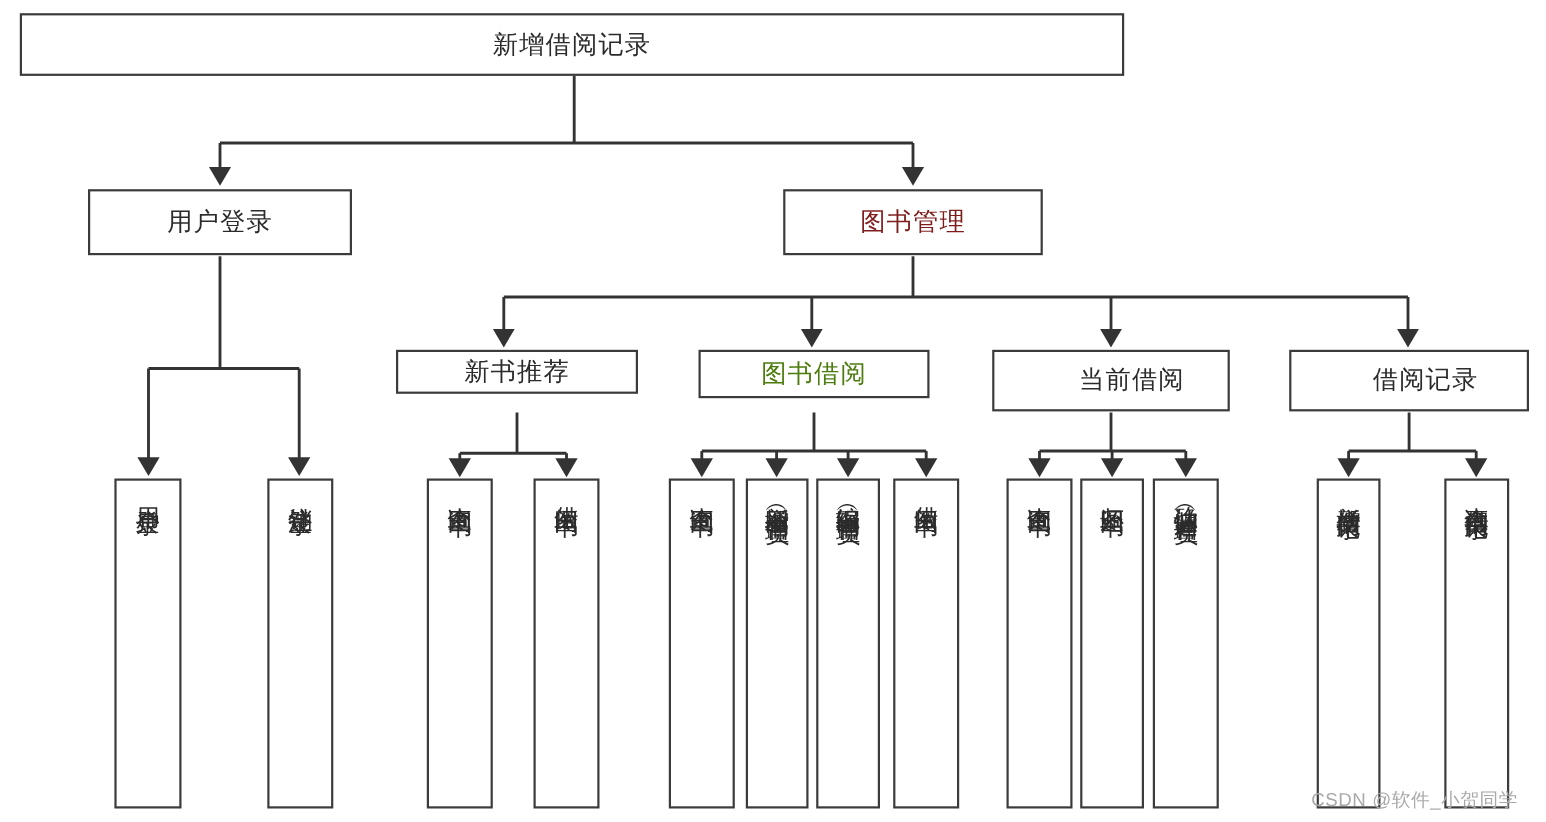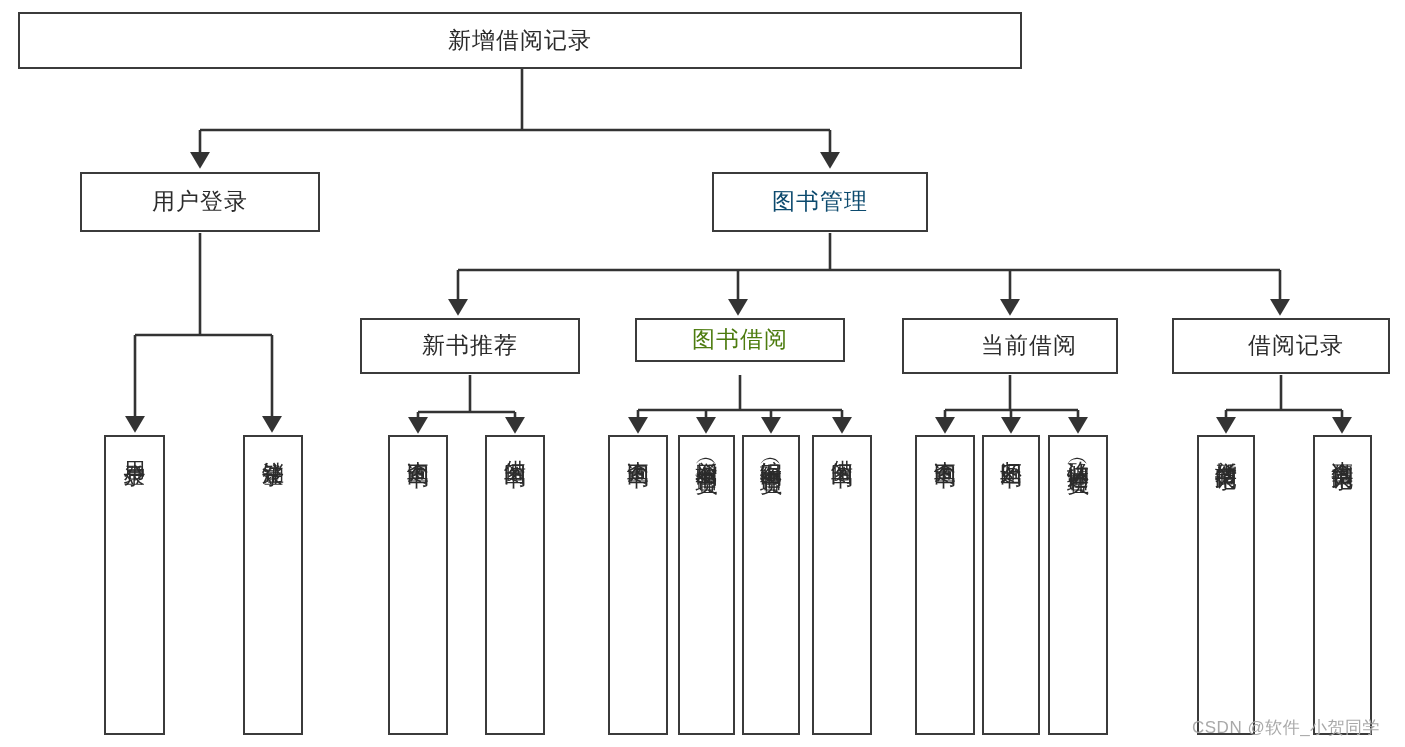--- a/index.html
+++ b/index.html
@@ -119,25 +119,25 @@
     </g>
   </svg>
 
   <div class="node horiz" id="n-root" style="left: 18px; top: 12px; width: 1004px; height: 57px; border-color: rgb(59, 59, 59); background: rgb(255, 255, 255); color: rgb(43, 43, 43);">
     <span>新增借阅记录</span>
   </div>
 
   <div class="node horiz" id="n-l2-0" style="left: 80px; top: 172px; width: 240px; height: 60px; border-color: rgb(59, 59, 59); background: rgb(255, 255, 255); color: rgb(43, 43, 43);">
     <span>用户登录</span>
   </div>
-  <div class="node horiz" id="n-l2-1" style="left: 712px; top: 172px; width: 216px; height: 60px; border-color: rgb(59, 59, 59); background: rgb(255, 255, 255); color: #0c4a6e;">
+  <div class="node horiz" id="n-l2-1" style="left: 712px; top: 172px; width: 236px; height: 60px; border-color: rgb(59, 59, 59); background: rgb(255, 255, 255); color: #7f1d1d;">
     <span>图书管理</span>
   </div>
 
-  <div class="node horiz" id="n-l3-0" style="left: 360px; top: 318px; width: 220px; height: 56px; border-color: rgb(59, 59, 59); background: rgb(255, 255, 255); color: rgb(43, 43, 43);">
+  <div class="node horiz" id="n-l3-0" style="left: 360px; top: 318px; width: 220px; height: 40px; border-color: rgb(59, 59, 59); background: rgb(255, 255, 255); color: rgb(43, 43, 43);">
     <span>新书推荐</span>
   </div>
   <div class="node horiz" id="n-l3-1" style="left: 635px; top: 318px; width: 210px; height: 44px; border-color: rgb(59, 59, 59); background: rgb(255, 255, 255); color: #4d7c0f; align-items: center;">
     <span>图书借阅</span>
   </div>
   <div class="node horiz" id="n-l3-2" style="left: 902px; top: 318px; width: 216px; height: 56px; border-color: rgb(59, 59, 59); background: rgb(255, 255, 255); color: rgb(43, 43, 43); padding-left: 38px;">
     <span>当前借阅</span>
   </div>
   <div class="node horiz" id="n-l3-3" style="left: 1172px; top: 318px; width: 218px; height: 56px; border-color: rgb(59, 59, 59); background: rgb(255, 255, 255); color: rgb(43, 43, 43); padding-left: 30px;">
     <span>借阅记录</span>

